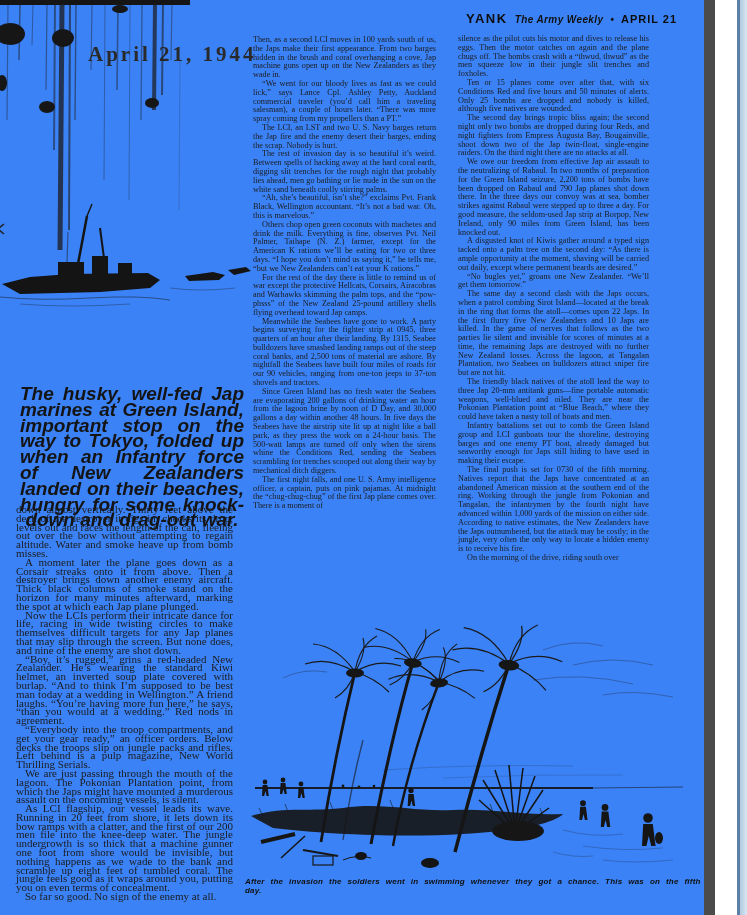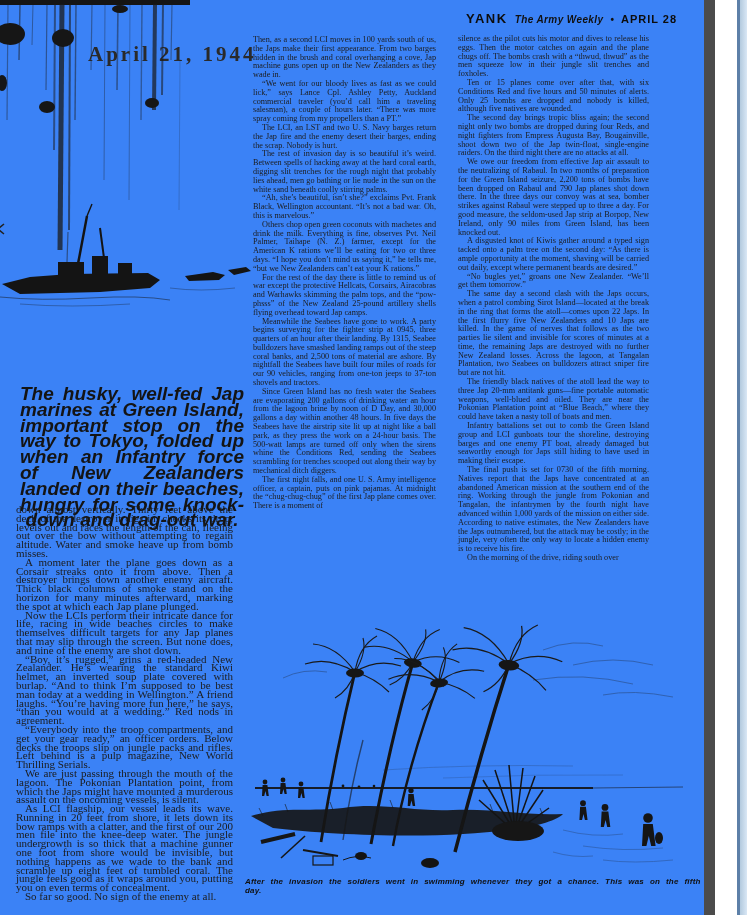--- a/index.html
+++ b/index.html
@@ -46,21 +46,21 @@
 <body>
 
 <div class="viewport">
 
   <div class="page">
 
     <div class="header">
       <span class="masthead">YANK</span>
       <span class="mast-sub">The Army Weekly</span>
       <span class="mast-sep">•</span>
-      <span class="mast-date">APRIL 28</span>
+      <span class="mast-date">APRIL 21</span>
     </div>
 
     <div class="date-stamp">April 21, 1944</div>
 
     <svg class="sketch-top" viewBox="0 0 252 312" xmlns="http://www.w3.org/2000/svg">
       <rect x="0" y="0" width="190" height="5" fill="#151515"></rect>
       <g stroke="#1a1a1a">
         <line x1="62" y1="4" x2="60" y2="250" stroke-width="5" opacity="0.75"></line>
         <line x1="70" y1="4" x2="69" y2="230" stroke-width="2" opacity="0.6"></line>
         <line x1="55" y1="4" x2="54" y2="150" stroke-width="2" opacity="0.5"></line>
@@ -106,21 +106,21 @@
         <path d="M20,304 Q70,308 130,304" stroke-width="0.8" opacity="0.4"></path>
         <path d="M170,288 Q200,292 235,288" stroke-width="0.8" opacity="0.4"></path>
       </g>
     </svg>
 
     <div class="intro">The husky, well-fed Jap marines at Green Island, important stop on the way to Tokyo, folded up when an Infantry force of New Zealanders landed on their beaches, hungry for some knock-down and drag-out war.</div>
 
     <div class="col col1">
       <p>down almost vertically. Thirty feet above the deck of the destroyer it digs in, checks its drop, levels out and races the length of the can, fleeing out over the bow without attempting to regain altitude. Water and smoke heave up from bomb misses.</p>
       <p>A moment later the plane goes down as a Corsair streaks onto it from above. Then a destroyer brings down another enemy aircraft. Thick black columns of smoke stand on the horizon for many minutes afterward, marking the spot at which each Jap plane plunged.</p>
-      <p>Now the LCIs perform their intricate dance for life, racing in wide beaches circles to make themselves difficult targets for any Jap planes that may slip through the screen. But none does, and nine of the enemy are shot down.</p>
+      <p>Now the LCIs perform their intricate dance for life, racing in wide twisting circles to make themselves difficult targets for any Jap planes that may slip through the screen. But none does, and nine of the enemy are shot down.</p>
       <p>“Boy, it’s rugged,” grins a red-headed New Zealander. He’s wearing the standard Kiwi helmet, an inverted soup plate covered with burlap. “And to think I’m supposed to be best man today at a wedding in Wellington.” A friend laughs. “You’re having more fun here,” he says, “than you would at a wedding.” Red nods in agreement.</p>
       <p>“Everybody into the troop compartments, and get your gear ready,” an officer orders. Below decks the troops slip on jungle packs and rifles. Left behind is a pulp magazine, New World Thrilling Serials.</p>
       <p>We are just passing through the mouth of the lagoon. The Pokonian Plantation point, from which the Japs might have mounted a murderous assault on the oncoming vessels, is silent.</p>
       <p>As LCI flagship, our vessel leads its wave. Running in 20 feet from shore, it lets down its bow ramps with a clatter, and the first of our 200 men file into the knee-deep water. The jungle undergrowth is so thick that a machine gunner one foot from shore would be invisible, but nothing happens as we wade to the bank and scramble up eight feet of tumbled coral. The jungle feels good as it wraps around you, putting you on even terms of concealment.</p>
       <p>So far so good. No sign of the enemy at all.</p>
     </div>
 
     <div class="col col2">
       <p>Then, as a second LCI moves in 100 yards south of us, the Japs make their first appearance. From two barges hidden in the brush and coral overhanging a cove, Jap machine guns open up on the New Zealanders as they wade in.</p>
       <p>“We went for our bloody lives as fast as we could lick,” says Lance Cpl. Ashley Petty, Auckland commercial traveler (you’d call him a traveling salesman), a couple of hours later. “There was more spray coming from my propellers than a PT.”</p>

